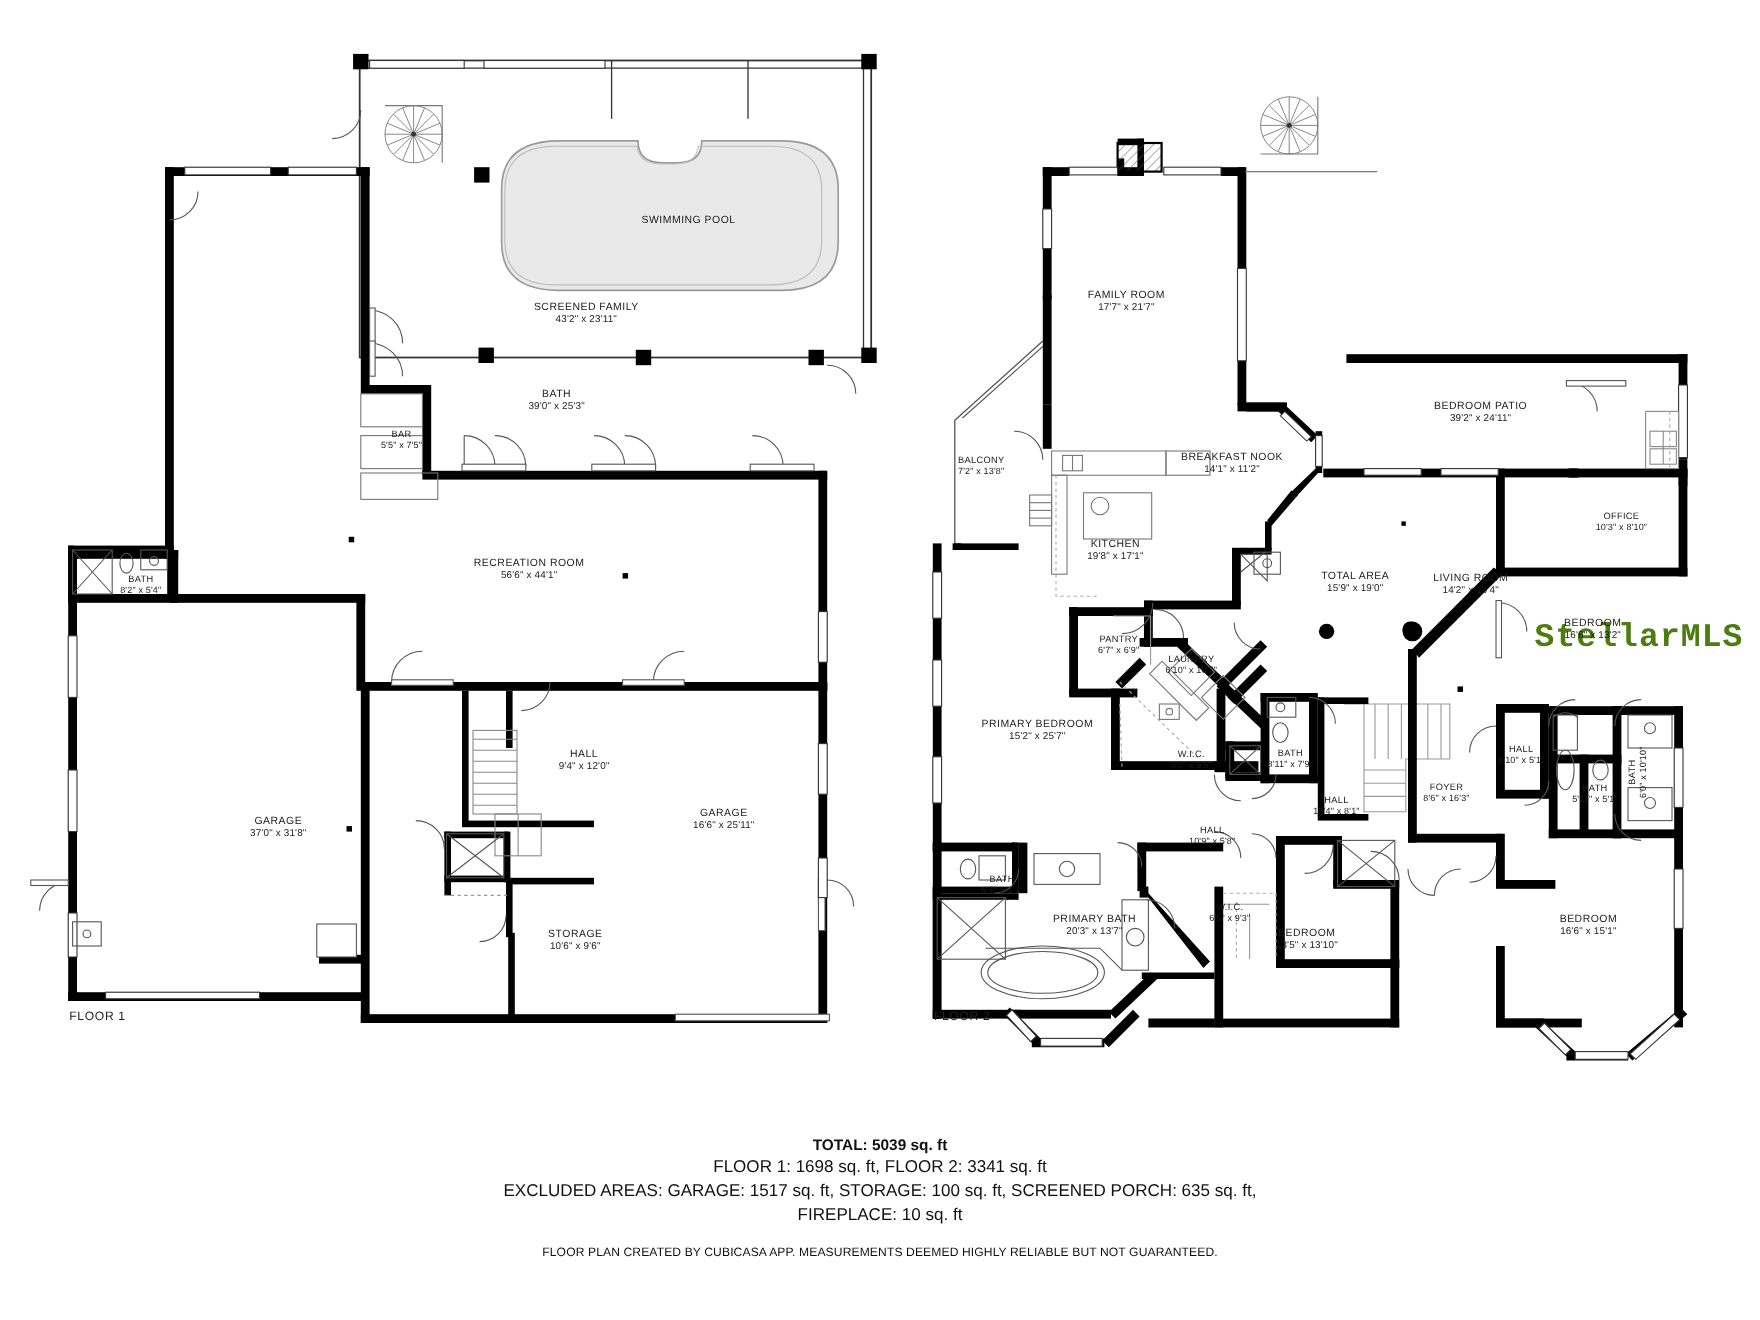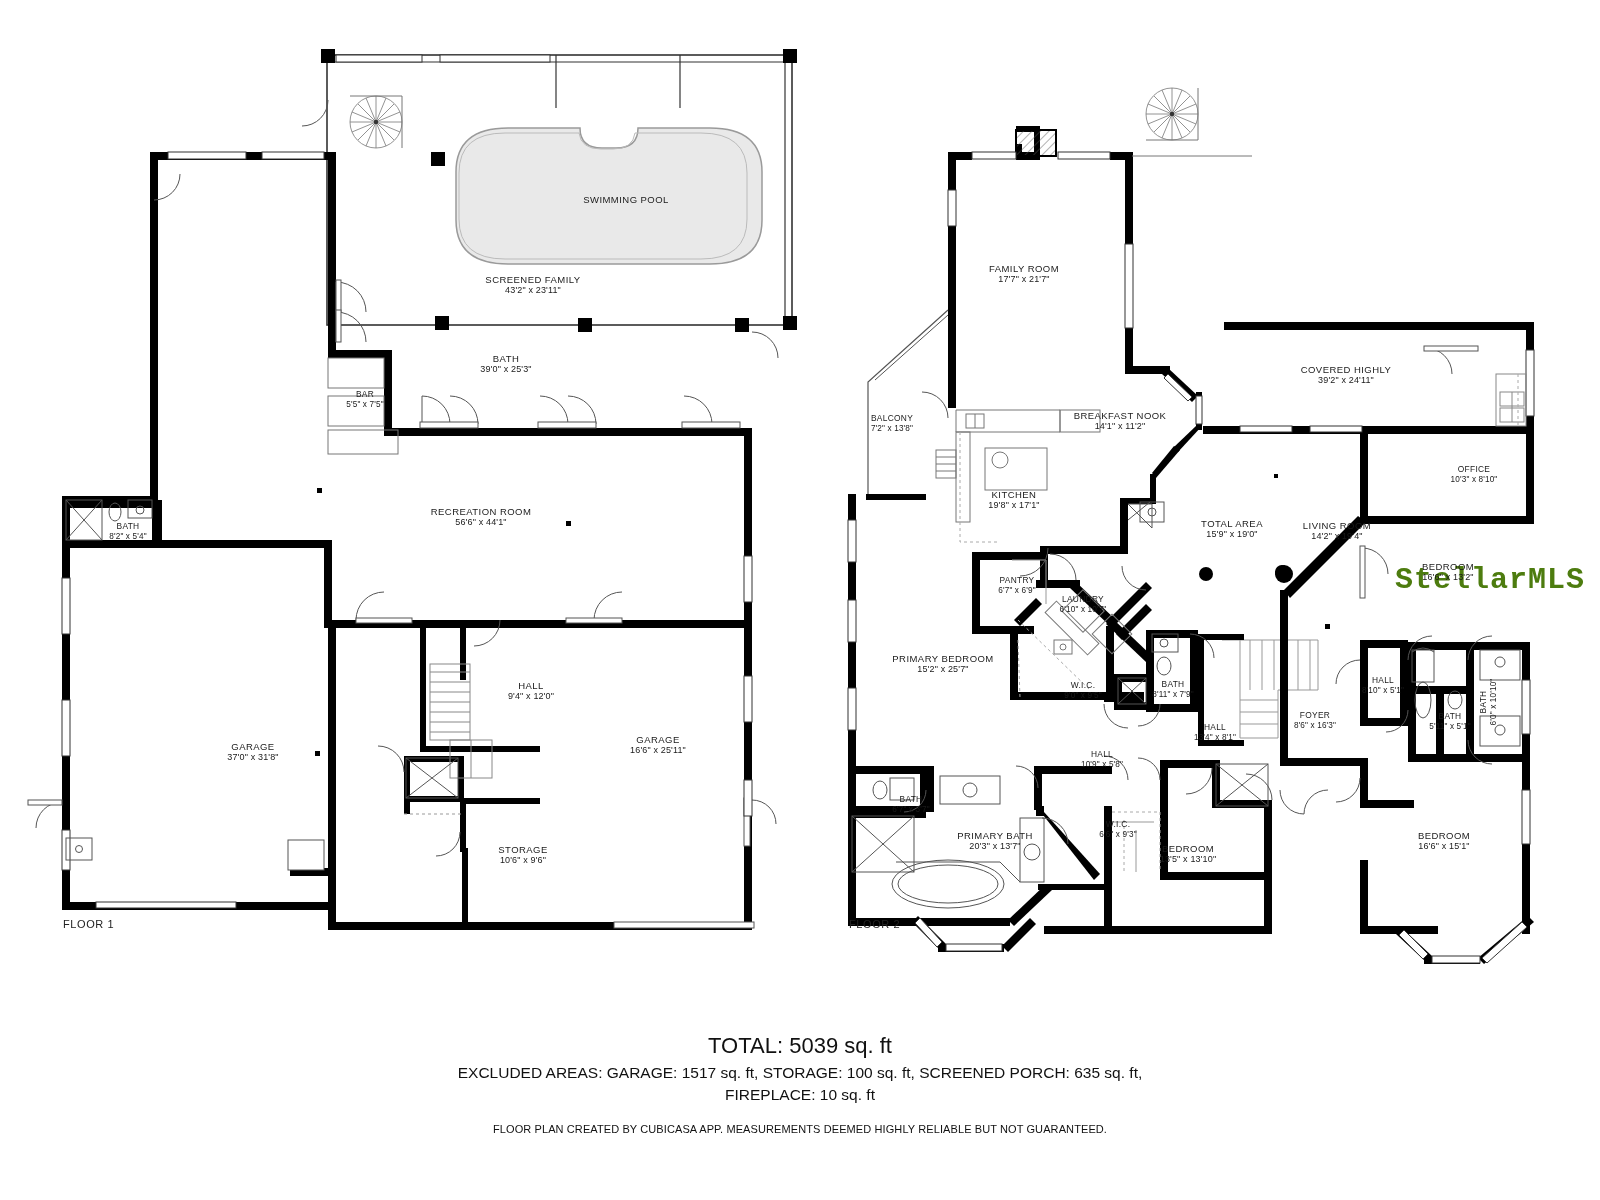--- a/index.html
+++ b/index.html
@@ -19,21 +19,21 @@
   .lbl.rot{transform:translate(-50%,-50%) rotate(-90deg);}
 
   .floortag{position:absolute;font-size:11px;letter-spacing:.6px;color:#222;}
 
   .wm{position:absolute;font-size:30px;font-weight:bold;color:#4d7c0f;
       letter-spacing:1px;font-family:Liberation Mono, monospace;
       transform:translate(-50%,-50%);pointer-events:none;}
 
   #footer{position:absolute;left:0;right:0;top:1030px;text-align:center;
           font-family:"Liberation Sans", sans-serif;color:#111;}
-  #footer .tot{font-size:22px;font-weight:normal;line-height:1.45;}
+  #footer .tot{font-size:14px;font-weight:bold;line-height:1.45;}
   #footer .ln{font-size:15.5px;line-height:1.42;}
   #footer .fine{font-size:11px;margin-top:17px;letter-spacing:.1px;}
 </style>
 </head>
 <body>
 
 <svg id="plan" viewBox="0 0 1600 1200">
   <defs>
     <pattern id="hatch" width="6" height="6" patternUnits="userSpaceOnUse" patternTransform="rotate(45)">
       <line x1="0" y1="0" x2="0" y2="6" stroke="#555" stroke-width="0.9"></line>
@@ -653,21 +653,21 @@
 </div>
 <div class="lbl" style="left:1014px;top:500px;">
   <div class="nm">KITCHEN</div>
   <div class="dm">19'8" x 17'1"</div>
 </div>
 <div class="lbl" style="left:1120px;top:421px;">
   <div class="nm">BREAKFAST NOOK</div>
   <div class="dm">14'1" x 11'2"</div>
 </div>
 <div class="lbl" style="left:1346px;top:375px;">
-  <div class="nm">COVERED HIGHLY</div>
+  <div class="nm">BEDROOM PATIO</div>
   <div class="dm">39'2" x 24'11"</div>
 </div>
 <div class="lbl small" style="left:1474px;top:475px;">
   <div class="nm">OFFICE</div>
   <div class="dm">10'3" x 8'10"</div>
 </div>
 <div class="lbl" style="left:1337px;top:531px;">
   <div class="nm">LIVING ROOM</div>
   <div class="dm">14'2" x 19'4"</div>
 </div>
@@ -742,16 +742,17 @@
 <div class="lbl" style="left:1444px;top:841px;">
   <div class="nm">BEDROOM</div>
   <div class="dm">16'6" x 15'1"</div>
 </div>
 
 <div class="floortag" style="left:63px;top:918px;">FLOOR 1</div>
 <div class="floortag" style="left:849px;top:918px;">FLOOR 2</div>
 
 <div id="footer">
   <div class="tot">TOTAL: 5039 sq. ft</div>
+  <div class="ln">FLOOR 1: 1698 sq. ft, FLOOR 2: 3341 sq. ft</div>
   <div class="ln">EXCLUDED AREAS: GARAGE: 1517 sq. ft, STORAGE: 100 sq. ft, SCREENED PORCH: 635 sq. ft,</div>
   <div class="ln">FIREPLACE: 10 sq. ft</div>
   <div class="fine">FLOOR PLAN CREATED BY CUBICASA APP. MEASUREMENTS DEEMED HIGHLY RELIABLE BUT NOT GUARANTEED.</div>
 </div>
 
 </body></html>

